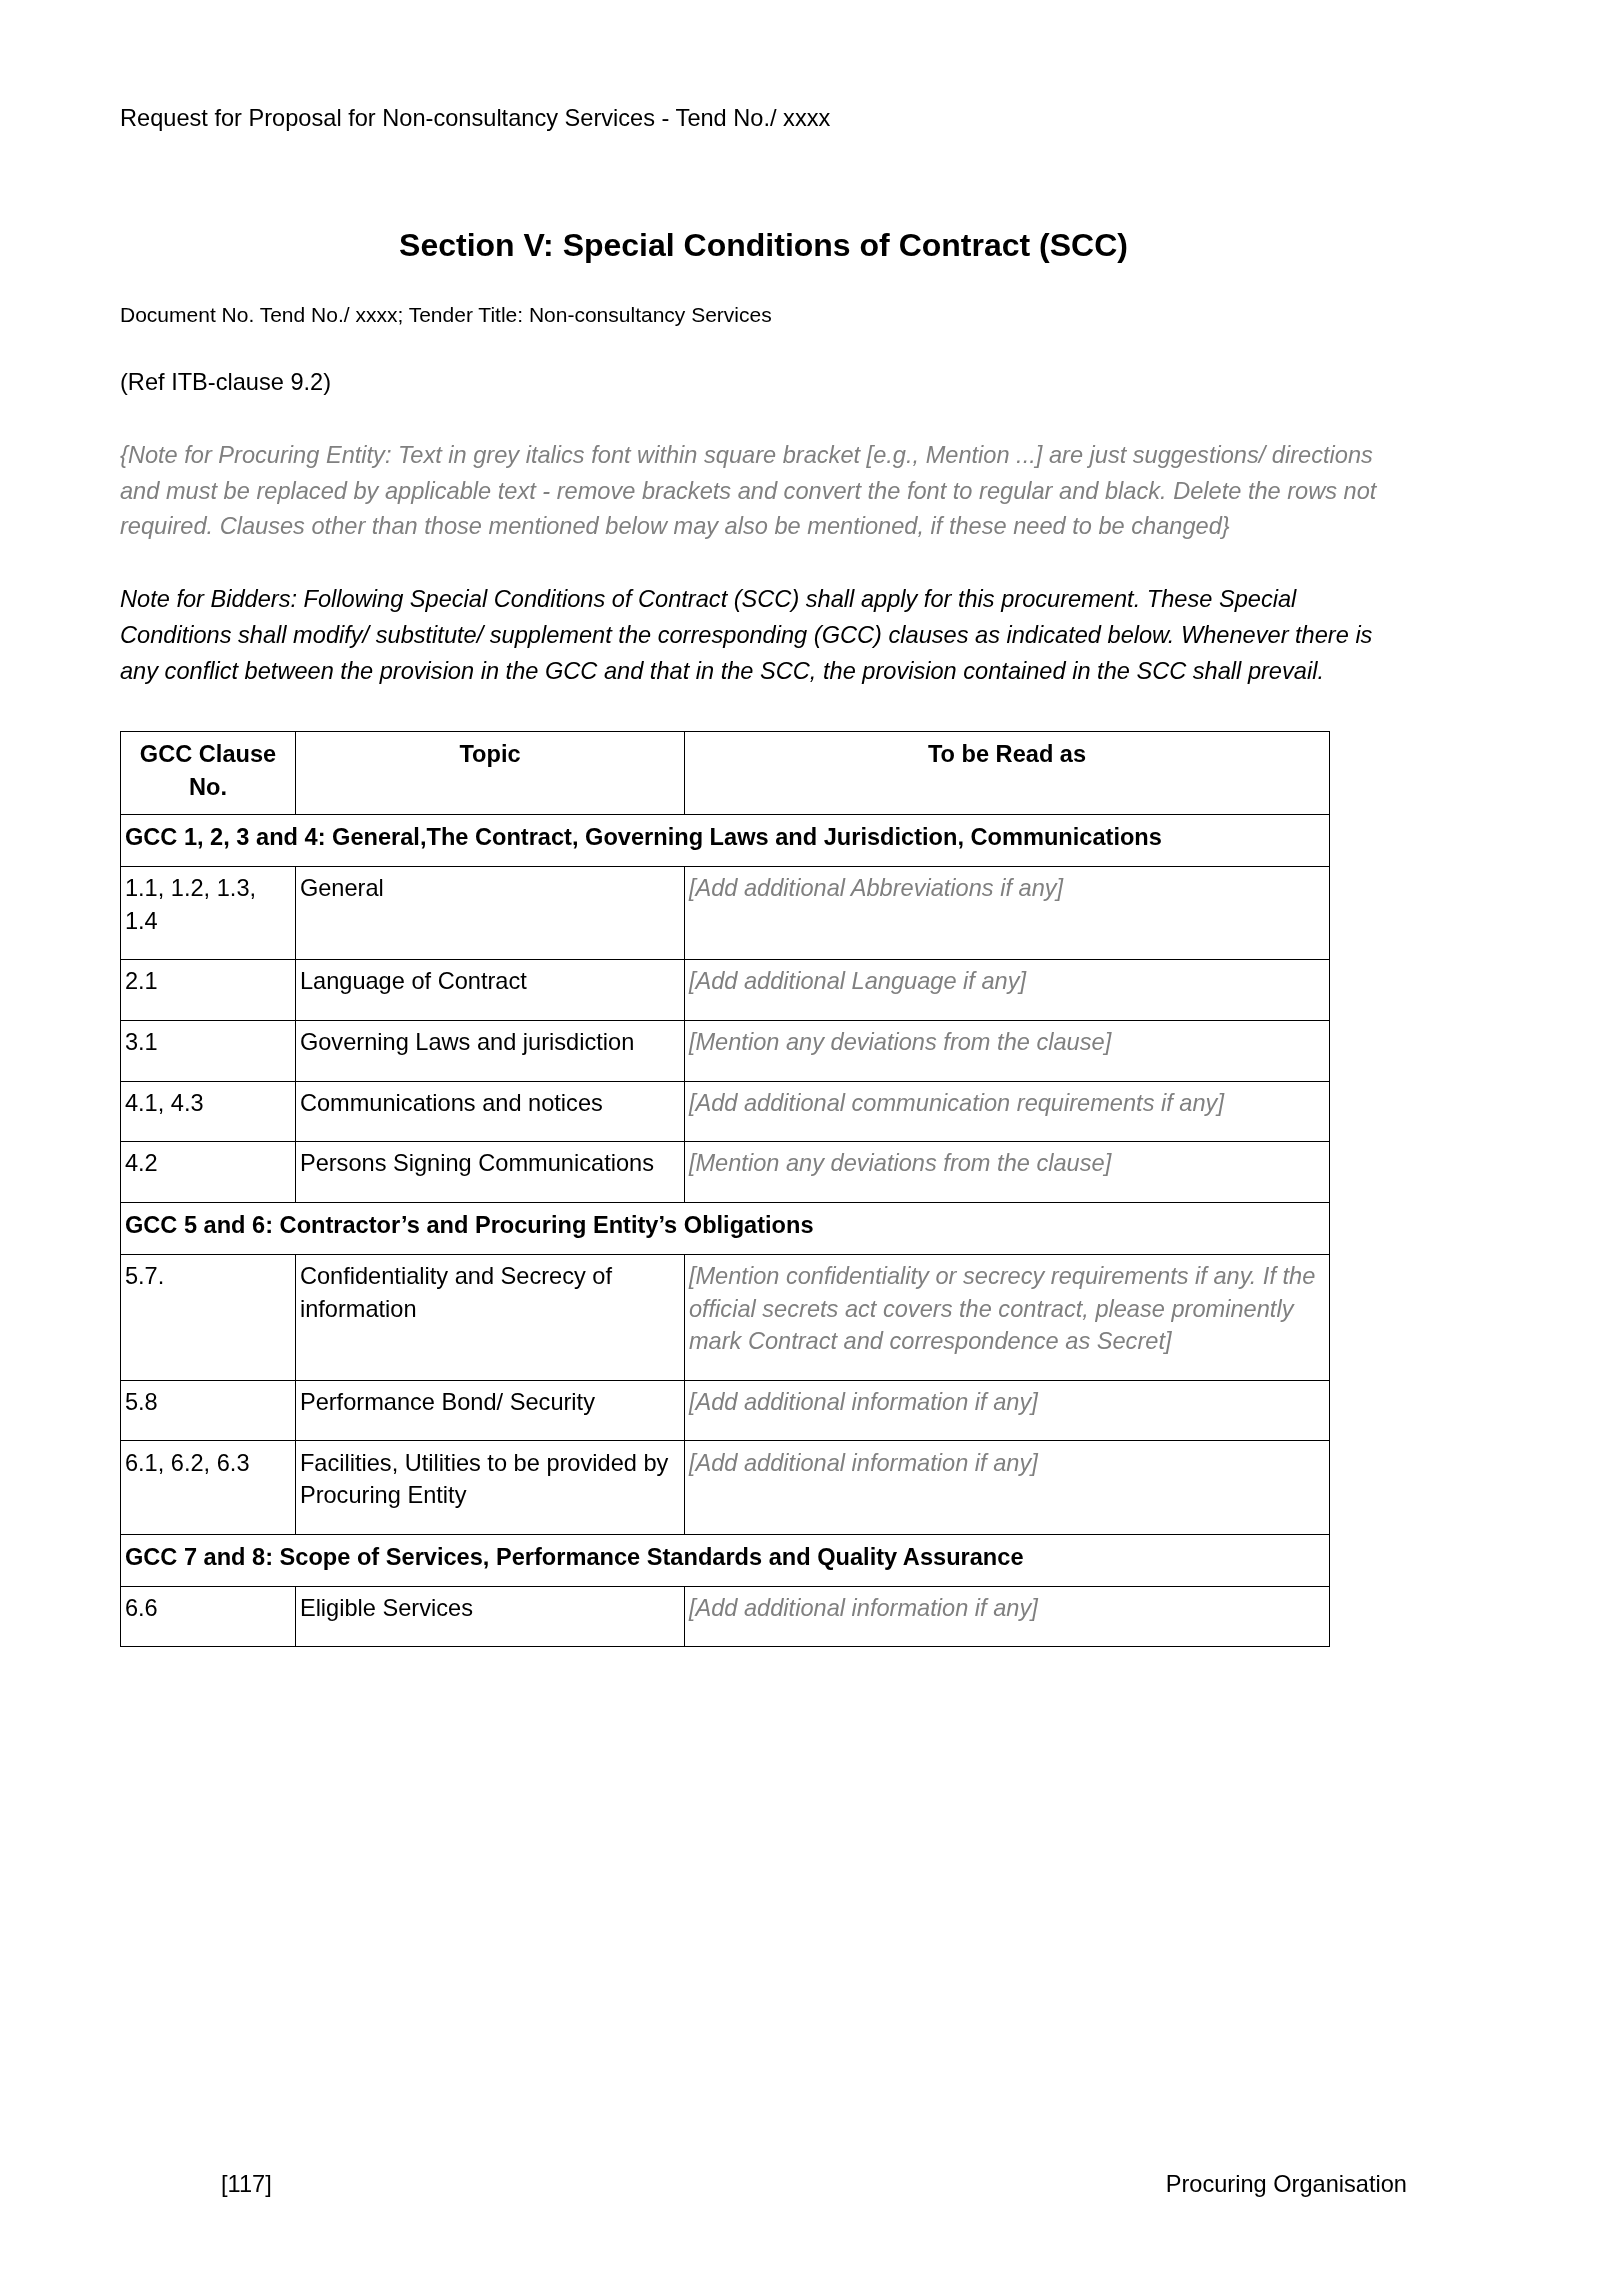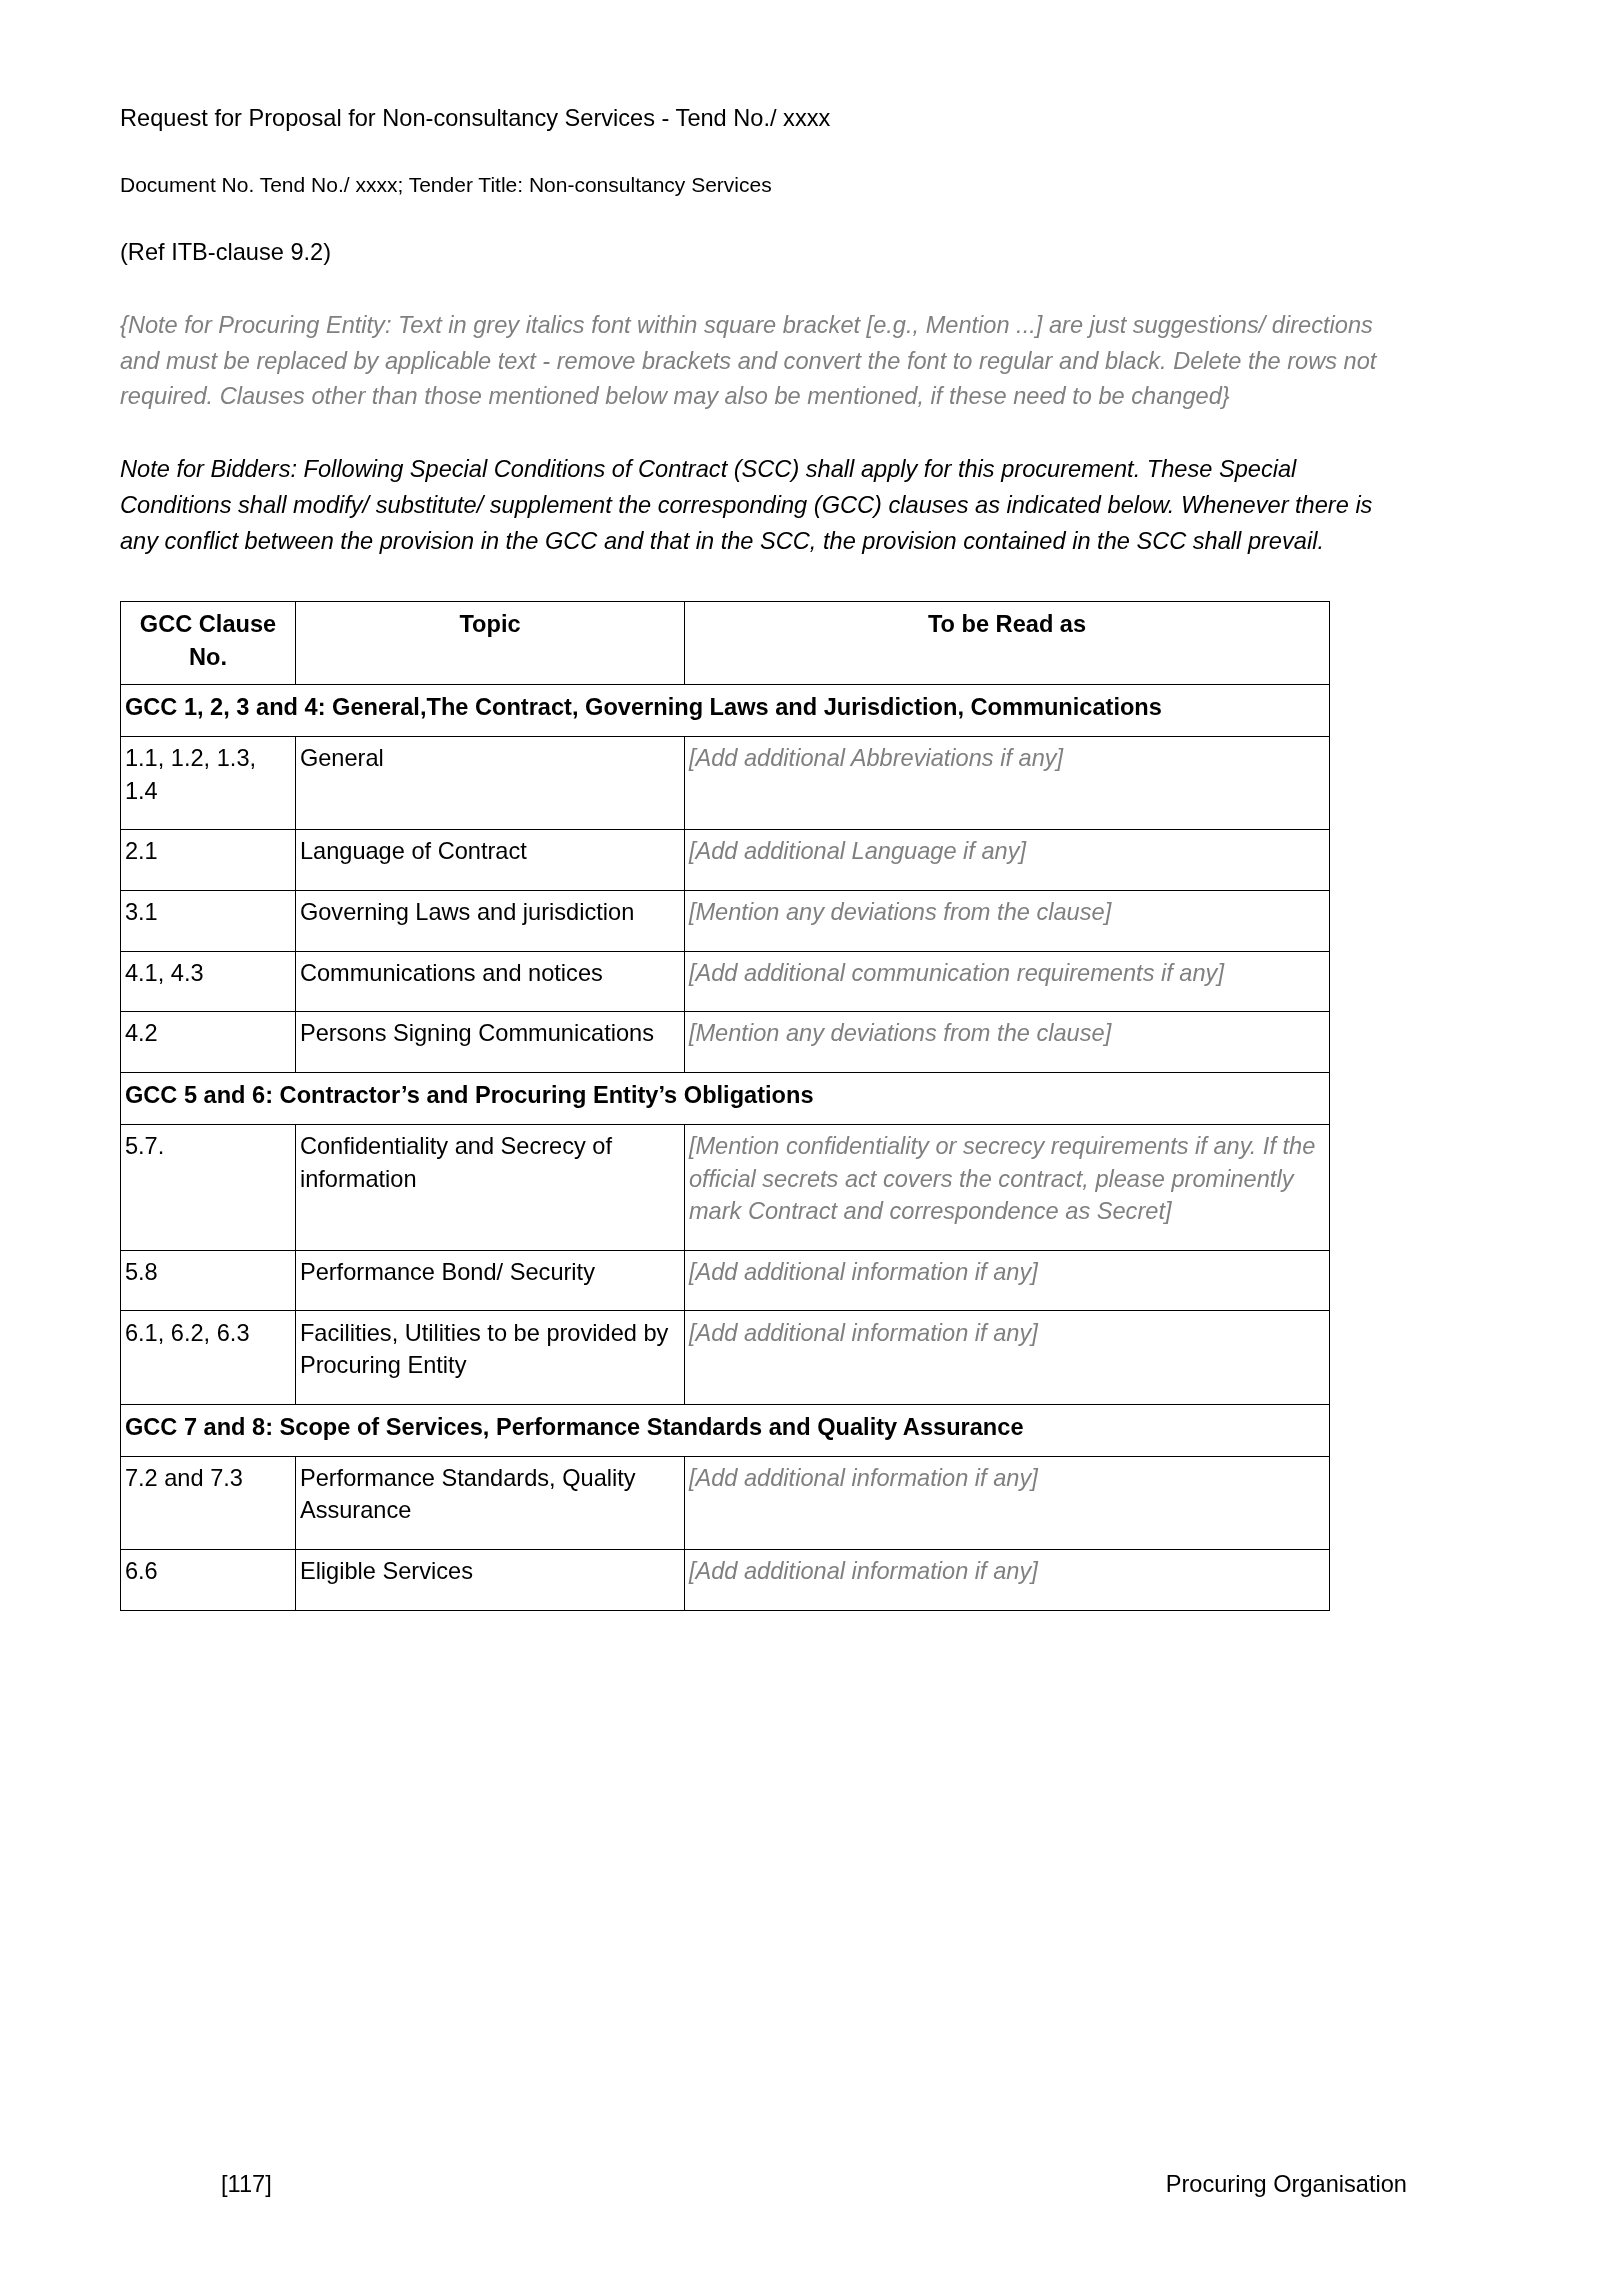--- a/index.html
+++ b/index.html
@@ -93,20 +93,21 @@
   }
   .footer .footer-left { margin-left: 25px; }
 </style>
 </head>
 <body>
 
 <div class="page">
 
   <div class="running-header">Request for Proposal for Non-consultancy Services - Tend No./ xxxx</div>
 
+  <h1 class="title">Section V: Special Conditions of Contract (SCC)</h1>
 
   <p class="doc-line">Document No. Tend No./ xxxx; Tender Title: Non-consultancy Services</p>
 
   <p class="ref-line">(Ref ITB-clause 9.2)</p>
 
   <p class="note-grey">{Note for Procuring Entity: Text in grey italics font within square bracket [e.g., Mention ...] are just suggestions/ directions and must be replaced by applicable text - remove brackets and convert the font to regular and black. Delete the rows not required. Clauses other than those mentioned below may also be mentioned, if these need to be changed}</p>
 
   <p class="note-bidders">Note for Bidders: Following Special Conditions of Contract (SCC) shall apply for this procurement. These Special Conditions shall modify/ substitute/ supplement the corresponding (GCC) clauses as indicated below. Whenever there is any conflict between the provision in the GCC and that in the SCC, the provision contained in the SCC shall prevail.</p>
 
   <table class="scc-table">
@@ -166,25 +167,20 @@
         </tr>
         <tr>
           <td class="clause-cell">6.1, 6.2, 6.3</td>
           <td class="topic-cell">Facilities, Utilities to be provided by Procuring Entity</td>
           <td class="read-as-cell">[Add additional information if any]</td>
         </tr>
         <tr>
           <td colspan="3" class="section-cell">GCC 7 and 8: Scope of Services, Performance Standards and Quality Assurance</td>
         </tr>
         <tr>
-          <td class="clause-cell">7.2 and 7.3</td>
-          <td class="topic-cell">Performance Standards, Quality Assurance</td>
-          <td class="read-as-cell">[Add additional information if any]</td>
-        </tr>
-        <tr>
           <td class="clause-cell">6.6</td>
           <td class="topic-cell">Eligible Services</td>
           <td class="read-as-cell">[Add additional information if any]</td>
         </tr>
       </tbody>
   </table>
 
   <div class="footer">
     <span class="footer-left">[117]</span>
     <span class="footer-right">Procuring Organisation</span>

